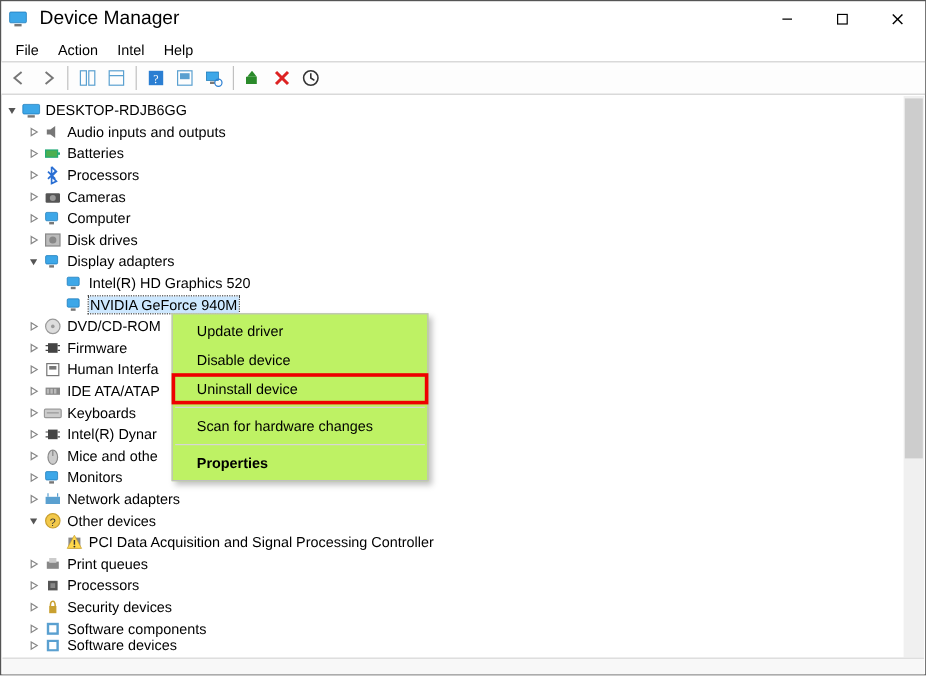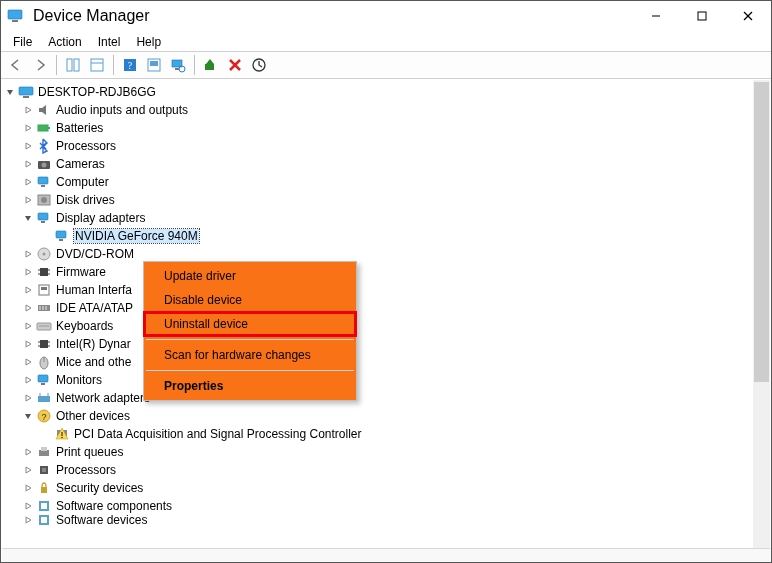--- a/index.html
+++ b/index.html
@@ -33,21 +33,21 @@
   
   .row { height:18px; display:flex; align-items:center; position:relative; white-space:nowrap; }
   .tw { width:16px; height:16px; display:flex; align-items:center; justify-content:center; }
   .tw svg { width:10px; height:10px; }
   .ico { width:16px; height:16px; margin-right:4px; display:flex; align-items:center; justify-content:center;}
   .label { font-size:12px; }
   .row.selected .label { background:#cde8ff; outline:1px dotted #444; padding:0 1px; }
   .row .spacer { display:inline-block; }
 
   
-  .ctxmenu { position:absolute; left:142px; top:260px; width:214px; background:#f97316; border:1px solid #bfbfbf; box-shadow:3px 3px 5px rgba(0,0,0,.25); padding:2px 0; z-index:10;}
+  .ctxmenu { position:absolute; left:142px; top:260px; width:214px; background:#bef264; border:1px solid #bfbfbf; box-shadow:3px 3px 5px rgba(0,0,0,.25); padding:2px 0; z-index:10;}
   .ctxmenu .citem { height:24px; display:flex; align-items:center; padding:0 20px; font-size:12px;}
   .ctxmenu .csep { height:1px; background:#d6d6d6; margin:3px 2px; }
   .ctxmenu .highlight { outline:3px solid #e00; outline-offset:-2px; }
   .ctxmenu .bold { font-weight:600; }
 
   
   .mon-rect { fill:#3da7e8; stroke:#1676b6; stroke-width:.6; }
   .mon-stand { fill:#777; }
 </style>
 </head>
@@ -267,20 +267,31 @@
               <path d="M2 3 L8 3 L5 8 Z" fill="#555"></path>
             </svg>
           </span>
           <span class="ico">
             <svg viewBox="0 0 16 16">
               <rect x="2" y="3" width="10" height="7" class="mon-rect" rx="1"></rect>
               <rect x="5" y="11" width="4" height="2" class="mon-stand"></rect>
             </svg>
           </span>
           <span class="label">Display adapters</span>
+        </div>
+        <div class="row">
+          <span class="spacer" style="width: 36px;"></span>
+          <span class="tw"></span>
+          <span class="ico">
+            <svg viewBox="0 0 16 16">
+              <rect x="2" y="3" width="10" height="7" class="mon-rect" rx="1"></rect>
+              <rect x="5" y="11" width="4" height="2" class="mon-stand"></rect>
+            </svg>
+          </span>
+          <span class="label">Intel(R) HD Graphics 520</span>
         </div>
         <div class="row selected">
           <span class="spacer" style="width: 36px;"></span>
           <span class="tw"></span>
           <span class="ico">
             <svg viewBox="0 0 16 16">
               <rect x="2" y="3" width="10" height="7" class="mon-rect" rx="1"></rect>
               <rect x="5" y="11" width="4" height="2" class="mon-stand"></rect>
             </svg>
           </span>

